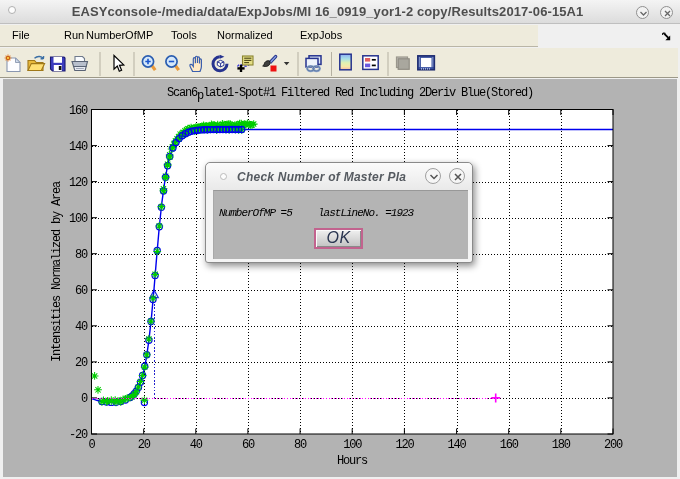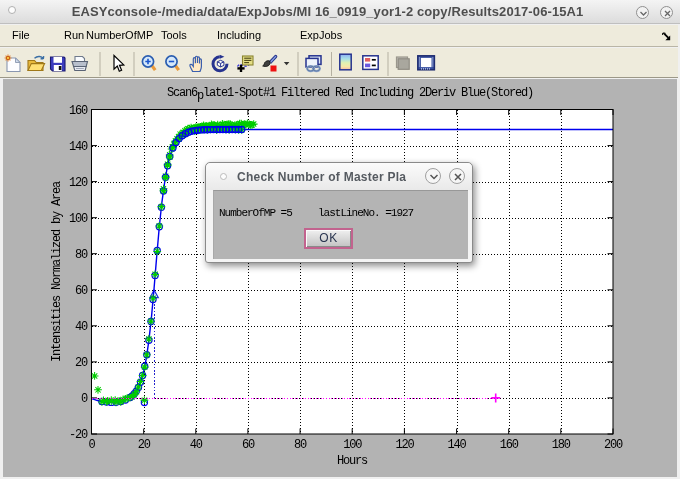--- a/index.html
+++ b/index.html
@@ -6,68 +6,68 @@
   font-family:"Liberation Sans", sans-serif; }
 #titlebar { position:absolute; left:0; top:0; width:680px; height:24px;
   background:linear-gradient(#f4f4f4,#dcdcdc); border-bottom:1px solid #bfbfbf; }
 #titlebar .ticon { position:absolute; left:8px; top:6px; width:8px; height:8px;
   border-radius:50%; background:#fdfdfd; border:1.5px solid #b0b0b0; }
 #titletext { position:absolute; left:0; top:4px; width:655px; text-align:center;
   font-size:13px; font-weight:bold; color:#4e4e4e; letter-spacing:0.1px; }
 .cbtn { position:absolute; width:13px; height:13px; border-radius:50%;
   border:1.2px solid #909090; background:#f2f2f2; }
 .cbtn svg { position:absolute; left:0; top:0; }
-#menubar { position:absolute; left:0; top:25px; width:678px; height:22px;
+#menubar { position:absolute; left:0; top:25px; width:538px; height:22px;
   background:#eeebdc; border-bottom:1px solid #b9b5a6; }
 #menubar span { position:absolute; top:4px; font-size:11px; color:#000; }
 #toolbar { position:absolute; left:0; top:48px; width:678px; height:30px;
   background:#eeebdc; border-bottom:1px solid #9c9888; }
 #figure { position:absolute; left:3px; top:79px; width:674px; height:398px;
   background:#b3b3b3; }
 #dialog { position:absolute; left:205px; top:162px; width:268px; height:101px;
   background:#f4f4f4; border:1px solid #8a8a8a; border-radius:5px 5px 3px 3px;
-  box-shadow:2px 3px 7px rgba(0,0,0,0.45); }
+  box-shadow:2px 3px 7px rgba(0,0,0,0.45);font-style:italic; }
 #dlgtitle { position:absolute; left:0; top:0; width:100%; height:27px;
   background:linear-gradient(#fbfbfb,#e9e9e9); border-radius:5px 5px 0 0; }
 #dlgtitle .ticon { position:absolute; left:14px; top:10px; width:7px; height:7px;
   border-radius:50%; background:#fdfdfd; border:1.5px solid #bbb; }
 #dlgtitle .txt { position:absolute; left:31px; top:7px; font-size:12px; letter-spacing:0.25px;
   font-weight:bold; color:#555a60; white-space:nowrap; overflow:hidden; width:190px; }
 .dbtn { position:absolute; width:16px; height:16px; border-radius:50%;
   border:1.6px solid #a0a0a0; background:#f6f6f6; }
 #dlgbody { position:absolute; left:7px; top:27px; width:255px; height:69px;
   background:#b4b4b4; border-top:1px solid #989898; border-left:1px solid #a8a8a8;padding-left:20px; }
 #dlgtext { position:absolute; left:5px; top:16px; font-size:11px; letter-spacing:-1px;
   font-family:"Liberation Mono", monospace; color:#000; white-space:pre; }
-#okbtn { position:absolute; left:90px; top:37px; width:49px; height:21px;
+#okbtn { position:absolute; left:100px; top:37px; width:49px; height:21px;
   border:2px solid #c2638e; background:linear-gradient(#f0f0f0,#c2c2c2);
   box-shadow:inset 1px 1px 0 #fafafa, inset -1px -1px 0 #8a8a8a;
-  font-size:12px; color:#2a3550; letter-spacing:0.5px; text-align:center; line-height:16px; }
+  font-size:16px; color:#2a3550; letter-spacing:0.5px; text-align:center; line-height:16px; }
 </style></head>
 <body>
 <div id="titlebar">
   <div class="ticon"></div>
   <div id="titletext">EASYconsole-/media/data/ExpJobs/MI 16_0919_yor1-2 copy/Results2017-06-15A1</div>
   <div class="cbtn" style="left:636px; top:6px;">
       <svg width="13" height="13">
         <path d="M3.5 5 L6.5 8 L9.5 5" fill="none" stroke="#666" stroke-width="1.3"></path>
       </svg>
     </div>
   <div class="cbtn" style="left:660px; top:6px;">
       <svg width="13" height="13">
         <path d="M4 4 L9 9 M9 4 L4 9" fill="none" stroke="#666" stroke-width="1.3"></path>
       </svg>
     </div>
 </div>
 <div id="menubar">
   <span style="left:12px">File</span>
   <span style="left:64px">Run</span>
   <span style="left:86px">NumberOfMP</span>
-  <span style="left:161px">Tools</span>
-  <span style="left:217px">Including</span>
+  <span style="left:171px">Tools</span>
+  <span style="left:217px">Normalized</span>
   <span style="left:300px">ExpJobs</span>
   <svg width="10" height="10" style="position:absolute; left:662px; top:7px;">
       <path d="M0.4 2.8 C0.6 1.2 2.2 0.6 3.4 1.6" fill="none" stroke="#000" stroke-width="1.3"></path>
       <path d="M2.4 1.8 L6.4 5.8" stroke="#000" stroke-width="1.8"></path>
       <path d="M8.2 8.2 L8.2 3.4 L3.4 8.2 Z" fill="#000"></path>
     </svg>
 </div>
 <div id="toolbar">
   <svg width="678" height="30" viewBox="0 48 678 30" style="position:absolute; left:0; top:0;">
       <g transform="translate(5,55)">
@@ -343,15 +343,15 @@
     <div class="txt">Check Number of Master Pla</div>
     <div class="dbtn" style="left:219px; top:5px;"><svg width="16" height="16">
           <path d="M4.5 6 L8 9.5 L11.5 6" fill="none" stroke="#555" stroke-width="1.5"></path>
         </svg></div>
     <div class="dbtn" style="left:243px; top:5px;"><svg width="16" height="16">
           <path d="M5 5 L11 11 M11 5 L5 11" fill="none" stroke="#555" stroke-width="1.5"></path>
         </svg></div>
   </div>
   <div id="dlgbody">
     <div id="dlgtext">NumberOfMP =5</div>
-    <div id="dlgtext2" style="position:absolute; left:104px; top:16px; font-size:11px; letter-spacing:-1px; font-family:'Liberation Mono', monospace; color:#000;">lastLineNo. =1927</div>
+    <div id="dlgtext2" style="position:absolute; left:104px; top:16px; font-size:11px; letter-spacing:-1px; font-family:'Liberation Mono', monospace; color:#000;">lastLineNo. =1923</div>
     <div id="okbtn">OK</div>
   </div>
 </div>
 </body></html>

